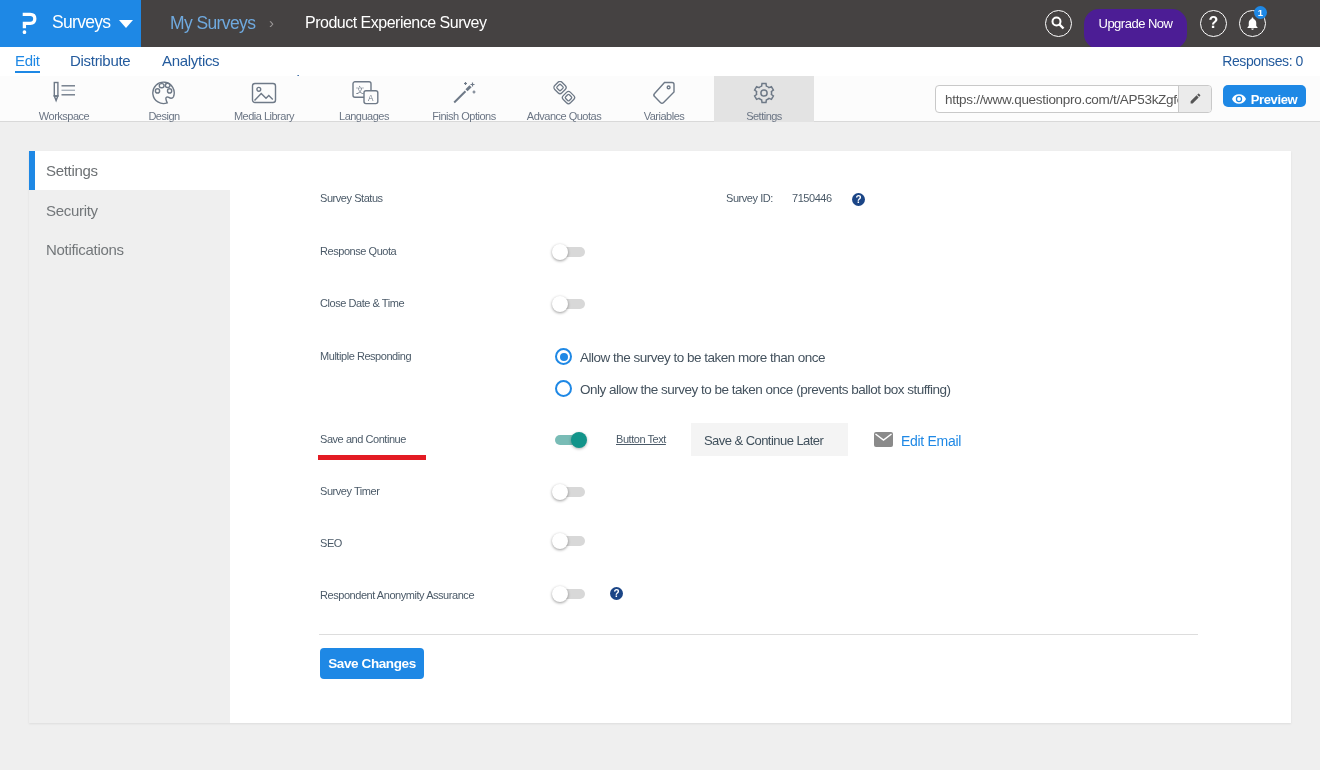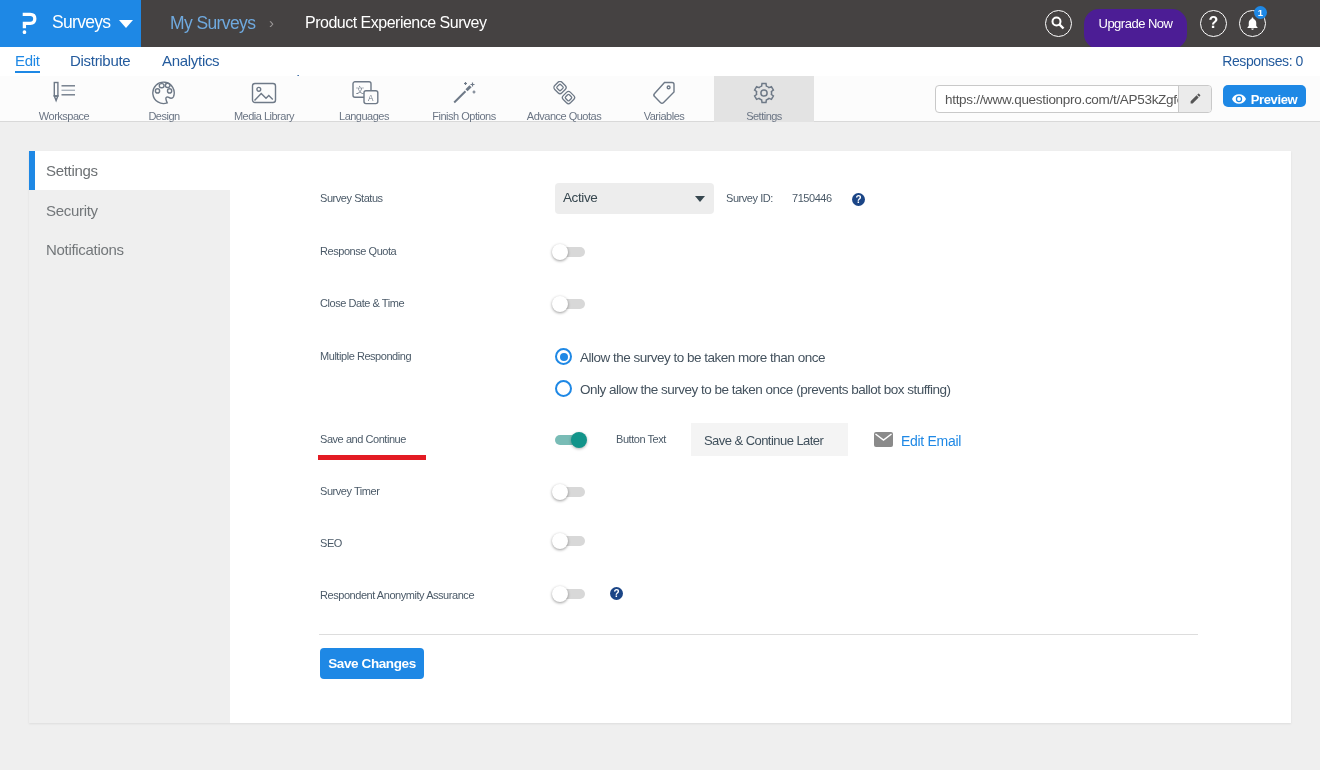--- a/index.html
+++ b/index.html
@@ -200,24 +200,20 @@
 </div>
 
 <div id="card">
   <div id="sidebar">
     <div class="sideitem on" style="top:0;">Settings</div>
     <div class="sideitem" style="top:40px;">Security</div>
     <div class="sideitem" style="top:79px;">Notifications</div>
   </div>
 
   <div class="flabel" style="top:41px;">Survey Status</div>
-  <div id="dropdown">
-      <div class="dt">Active</div>
-      <div class="dc"></div>
-    </div>
   <div class="flabel" style="left:697px;top:41px;">Survey ID:</div>
   <div class="flabel" style="left:763px;top:41px;">7150446</div>
   <div class="helpdot" style="left:823px;top:42px;">?</div>
 
   <div class="flabel" style="top:94px;">Response Quota</div>
   <div class="toggle off" style="left:523px;top:93px;">
       <div class="track"></div>
       <div class="knob"></div>
     </div>
 
@@ -232,21 +228,21 @@
   <div class="rtext" style="left:551px;top:199px;">Allow the survey to be taken more than once</div>
   <div class="radio" style="left:526px;top:229px;"></div>
   <div class="rtext" style="left:551px;top:231px;">Only allow the survey to be taken once (prevents ballot box stuffing)</div>
 
   <div class="flabel" style="top:282px;">Save and Continue</div>
   <div style="position:absolute;left:289px;top:304px;width:108px;height:5px;background:#e31b23;"></div>
   <div class="toggle onn" style="left:523px;top:281px;">
       <div class="track"></div>
       <div class="knob"></div>
     </div>
-  <div class="flabel" style="left:587px;top:282px;">Button Text</div>
+  <div class="flabel" style="left:587px;top:282px;text-decoration:underline;">Button Text</div>
   <div id="btninput">
       <span>Save &amp; Continue Later</span>
     </div>
   <svg class="abs" style="left:845px;top:281px" width="19" height="15" viewBox="0 0 19 15">
       <rect width="19" height="15" rx="2" fill="#8a8a8a"></rect>
       <path d="M1.5 2 L9.5 8 L17.5 2" fill="none" stroke="#fff" stroke-width="1.5"></path>
     </svg>
   <div class="abs" style="left:872px;top:282px;font-size:14px;color:#1e88e5;letter-spacing:-0.3px;">Edit Email</div>
 
   <div class="flabel" style="top:334px;">Survey Timer</div>

